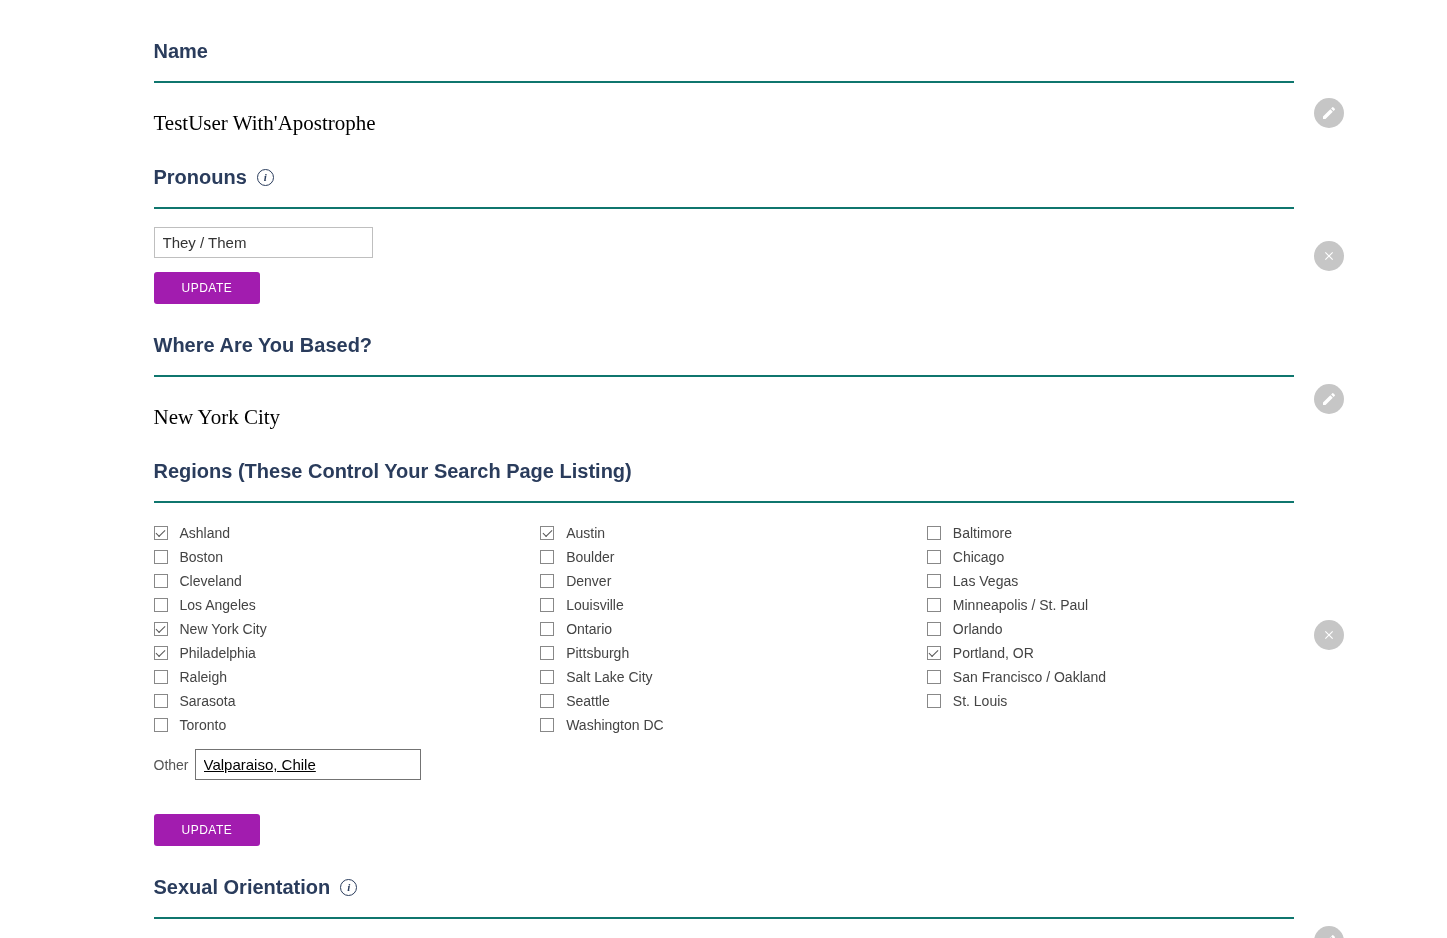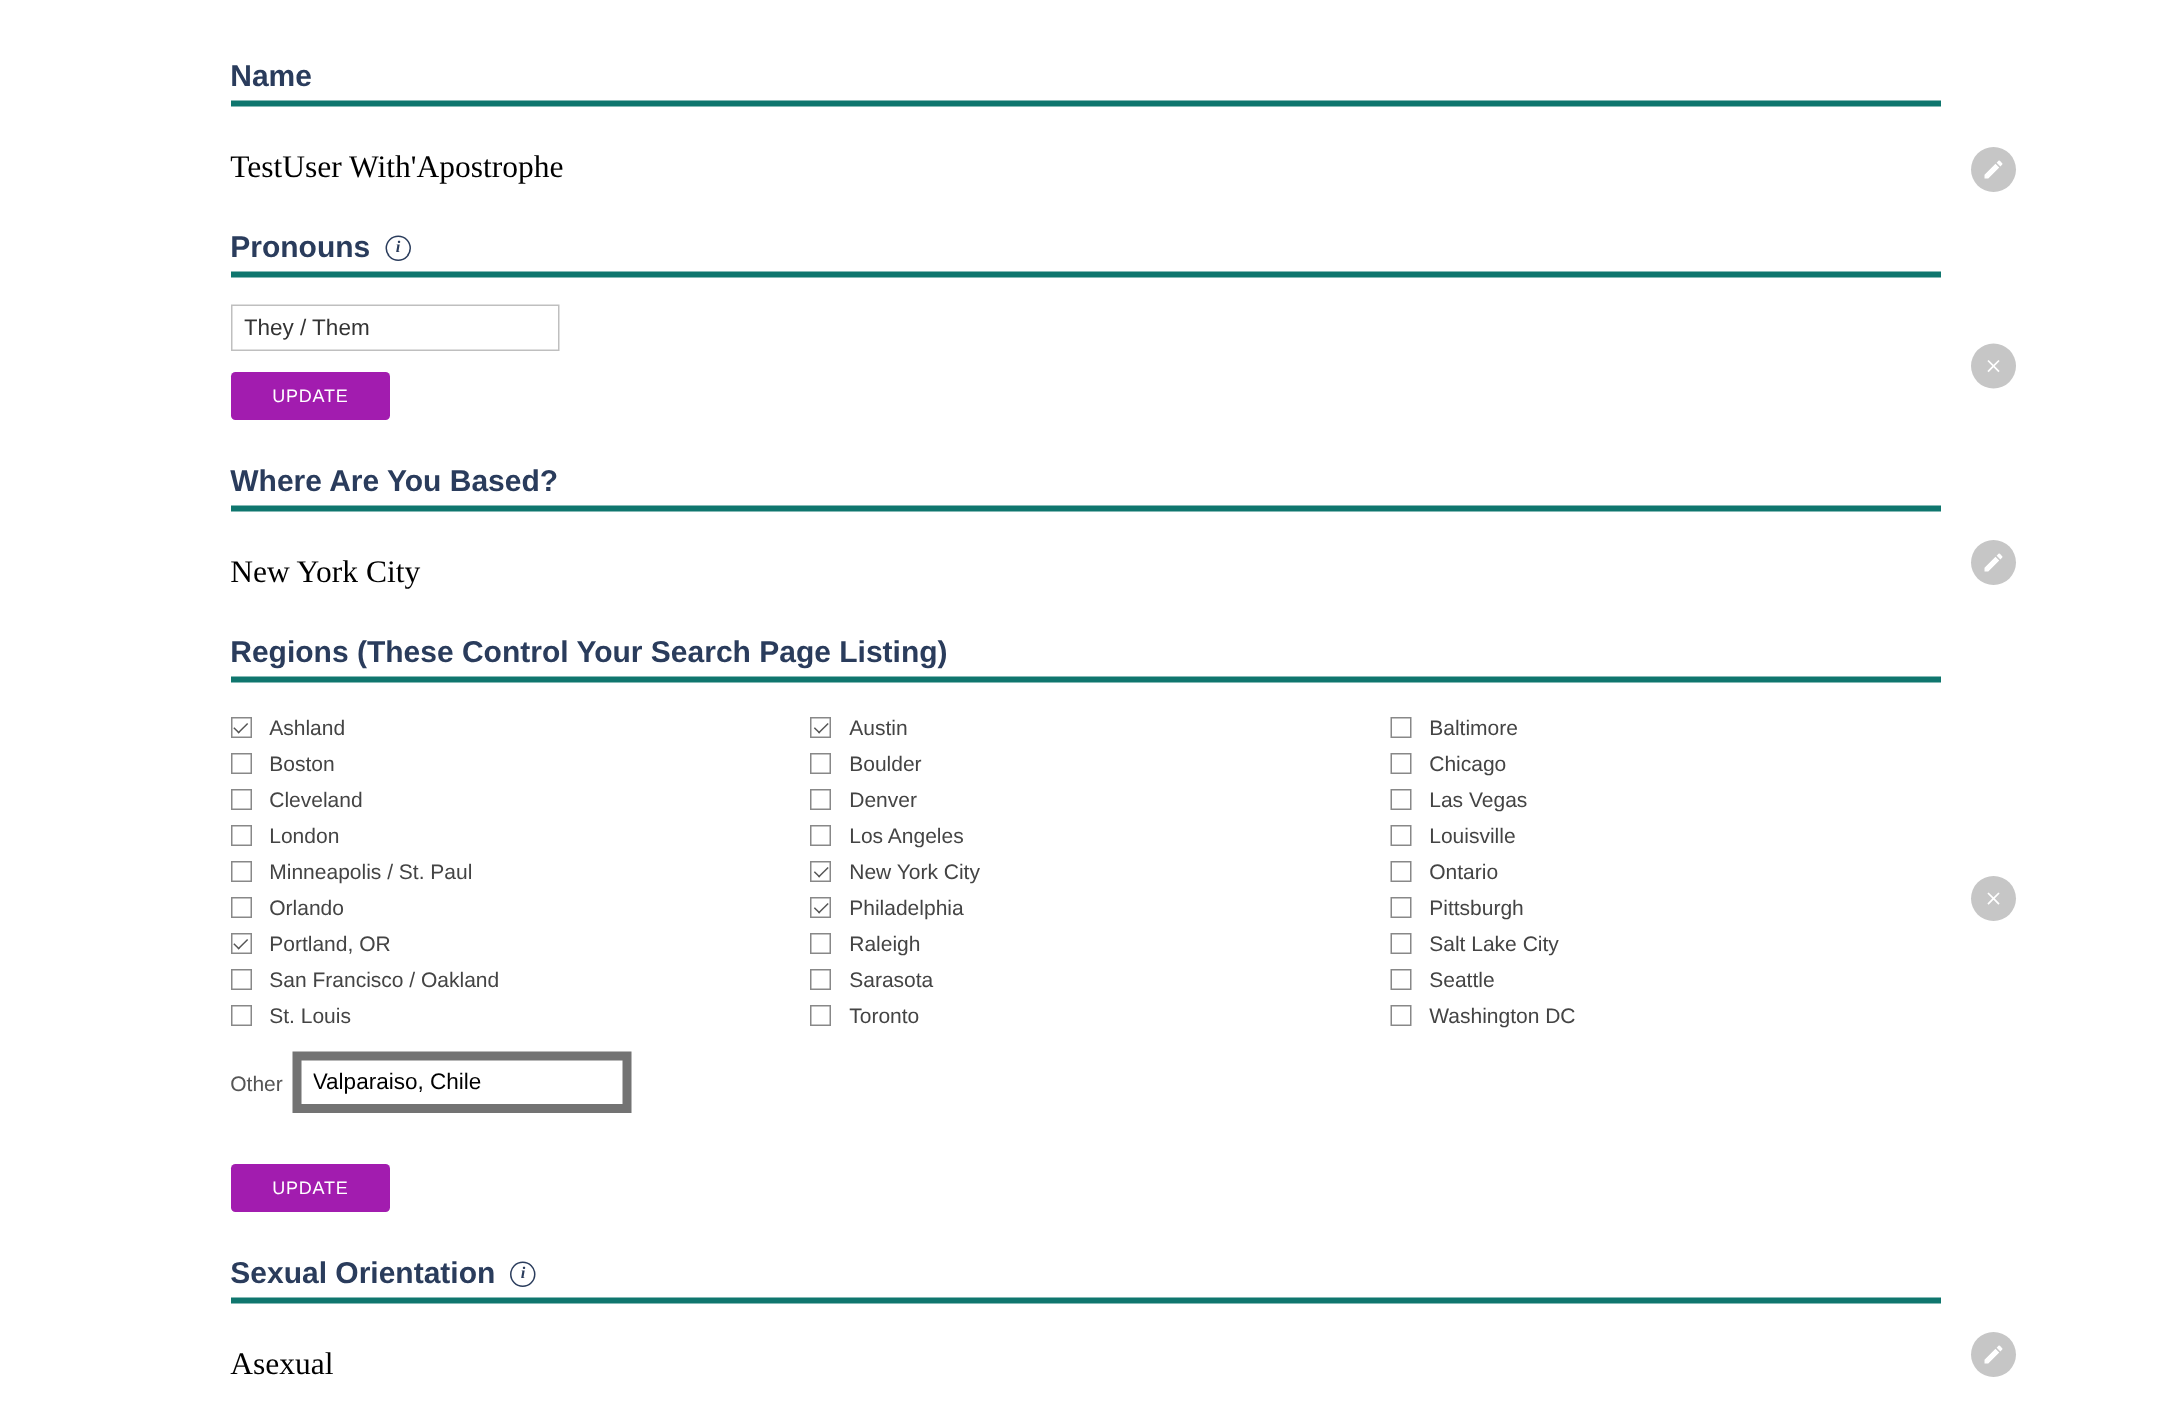--- a/index.html
+++ b/index.html
@@ -16,22 +16,22 @@
     position: relative;
   }
   .section {
     position: relative;
     margin-bottom: 30px;
   }
   .section-heading {
     font-size: 20px;
     font-weight: 600;
     color: #2a3c5c;
-    padding-bottom: 4px;
-    border-bottom: 4px solid #0f766e;
+    padding-bottom: 18px;
+    border-bottom: 2px solid #0f766e;
     display: flex;
     align-items: center;
     gap: 10px;
   }
   .info-icon {
     display: inline-flex;
     align-items: center;
     justify-content: center;
     width: 17px;
     height: 17px;
@@ -121,24 +121,25 @@
   .other-row {
     display: flex;
     align-items: center;
     gap: 6px;
     margin-top: 12px;
     font-size: 14px;
     color: #555;
   }
   .other-input {
     width: 226px;
-    border: 6px solid #737373;
+    border: 1px solid #737373;
     padding: 6px 8px;
     font-size: 15px;
     outline: none;
+    text-decoration: underline;
   }
 </style>
 </head>
 <body>
 
 <div class="container">
 
   <div class="section">
     <h2 class="section-heading">Name</h2>
     <div class="value-text">TestUser With'Apostrophe</div>
@@ -208,24 +209,20 @@
         <div class="region-item">
           <span class="cb"></span>
           <span>Denver</span>
         </div>
         <div class="region-item">
           <span class="cb"></span>
           <span>Las Vegas</span>
         </div>
         <div class="region-item">
           <span class="cb"></span>
-          <span>London</span>
-        </div>
-        <div class="region-item">
-          <span class="cb"></span>
           <span>Los Angeles</span>
         </div>
         <div class="region-item">
           <span class="cb"></span>
           <span>Louisville</span>
         </div>
         <div class="region-item">
           <span class="cb"></span>
           <span>Minneapolis / St. Paul</span>
         </div>

